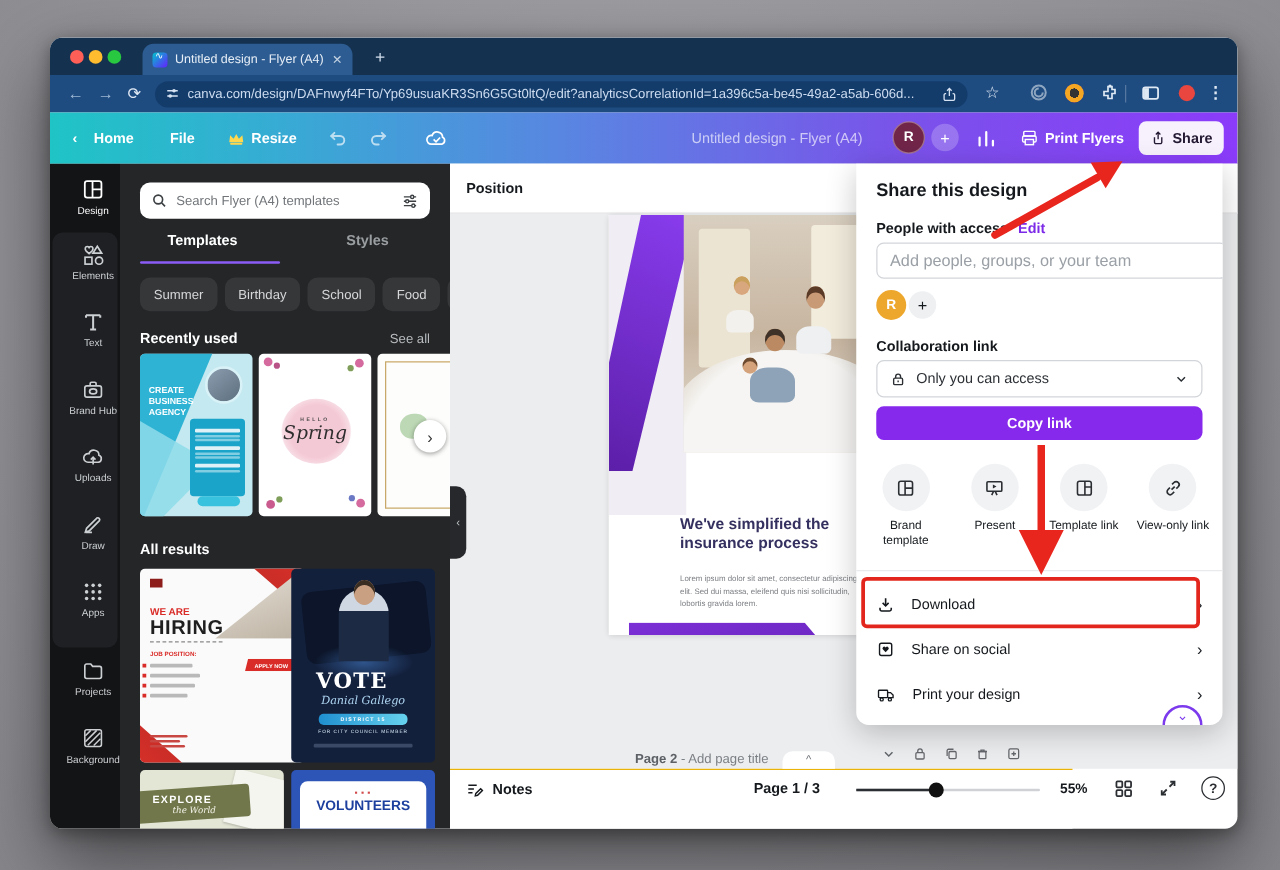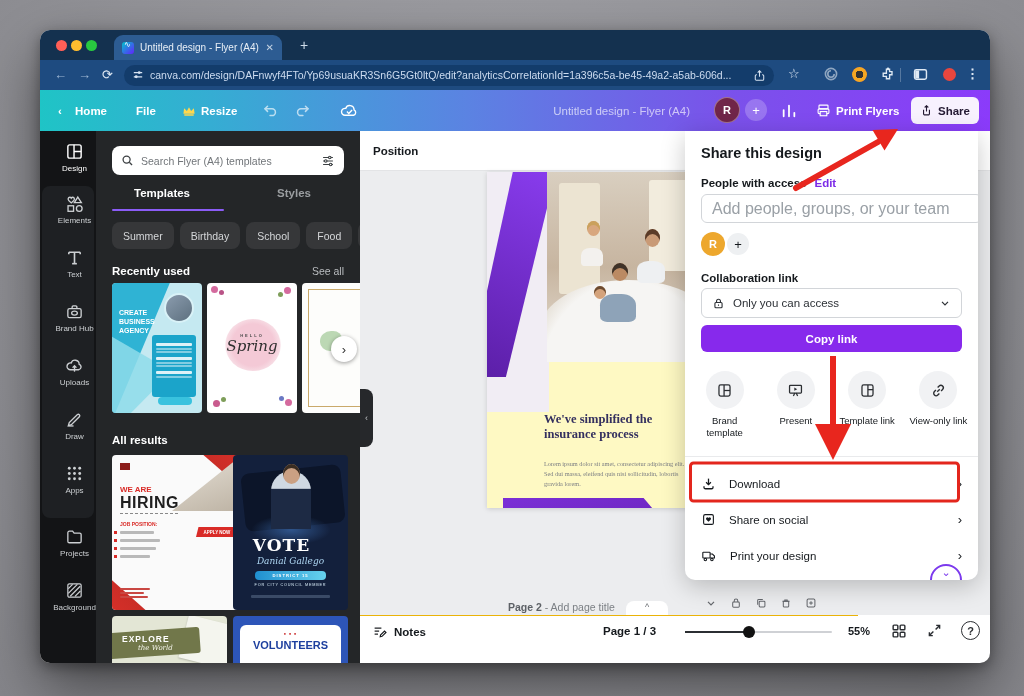--- a/index.html
+++ b/index.html
@@ -111,21 +111,21 @@
   .tb-vol { background:#2d55b8; }
   .tb-vol .card { position:absolute; left:7px; top:9px; width:101px; height:60px; background:#fff; border-radius:6px; }
   .tb-vol .rt { position:absolute; left:0; top:7px; width:101px; text-align:center; color:#d2494a; font-size:3.5px; letter-spacing:1px; font-weight:700; }
   .tb-vol .vt { position:absolute; left:0; top:14px; width:101px; text-align:center; color:#1d3f9e; font-size:11px; font-weight:900; }
 
   
   .canvas { position:absolute; left:320px; top:101px; width:630px; height:484px; background:#ecedef; }
   .ctoolbar { position:absolute; left:0; top:0; width:630px; height:40px; background:#fff; border-bottom:1px solid #e3e4e6; display:flex; align-items:center; padding-left:13px; }
   .ctoolbar .pos { font-size:11.5px; font-weight:700; color:#15191d; }
   .handle { position:absolute; left:0; top:258px; width:13px; height:58px; background:#26282b; border-radius:0 8px 8px 0; color:#bfc2c5; font-size:9px; display:flex; align-items:center; justify-content:center; }
-  .flyer { position:absolute; left:127px; top:41px; width:215px; height:336px; background:#fef9c3; box-shadow:0 1px 5px rgba(0,0,0,.15); overflow:hidden;font-family:Liberation Serif, serif; }
+  .flyer { position:absolute; left:127px; top:41px; width:215px; height:336px; background:#ffffff; box-shadow:0 1px 5px rgba(0,0,0,.15); overflow:hidden; }
   .fl-pale { position:absolute; left:0; top:0; width:62px; height:240px; background:#f1edf4; }
   .fl-wedge { position:absolute; left:0; top:0; width:86px; height:205px; background:linear-gradient(205deg,#8a3df0,#5c1fa8); clip-path:polygon(30% 0,80% 0,22% 100%,0 100%,0 58%); }
   .photo { position:absolute; left:60px; top:0; width:155px; height:190px; background:linear-gradient(180deg,#d9cfc0 0%,#c7b5a0 50%,#e6dfd4 100%); overflow:hidden; }
   .photo .win1 { position:absolute; left:8%; top:6%; width:26%; height:58%; background:#ece4d2; border-radius:3px; }
   .photo .win2 { position:absolute; right:4%; top:4%; width:30%; height:48%; background:#f2ecdd; border-radius:3px; }
   .photo .couch { position:absolute; left:-5%; bottom:-12%; width:115%; height:55%; background:radial-gradient(ellipse at 50% 100%, #f6f5f3 0 70%, #ddd5c8 90%); border-radius:50% 50% 0 0; }
   .head { position:absolute; border-radius:50%; }
   .body-b { position:absolute; border-radius:40% 40% 20% 20%; }
   .fl-head { position:absolute; left:57px; top:240px; width:152px; color:#34305f; font-size:12.5px; font-weight:800; line-height:1.2; }
   .fl-body { position:absolute; left:57px; top:287px; width:150px; color:#7b7e83; font-size:6.3px; line-height:1.55; }
@@ -149,21 +149,21 @@
   .zoomlv { position:absolute; left:488px; top:9px; font-size:11px; font-weight:700; color:#15191d; }
   .bico { position:absolute; top:6px; color:#2b2e32; }
   .qmark { position:absolute; left:601px; top:5px; width:19px; height:19px; border:1.6px solid #2b2e32; border-radius:50%; color:#2b2e32; font-size:11px; font-weight:700; display:flex; align-items:center; justify-content:center; }
 
   
   .popup { position:absolute; left:645px; top:101px; width:293px; height:449px; background:#fff; border-radius:0 0 10px 10px; box-shadow:0 6px 24px rgba(0,0,0,.22); z-index:10; overflow:hidden; }
   .popup .ttl { position:absolute; left:16px; top:14px; font-size:14.5px; font-weight:800; color:#15191d; }
   .peoplerow { position:absolute; left:16px; top:46px; display:flex; gap:8px; align-items:baseline; }
   .peoplerow .l { font-size:11.5px; font-weight:700; color:#15191d; }
   .peoplerow .e { font-size:11.5px; font-weight:700; color:#7c2ae8; }
-  .pinput { position:absolute; left:16px; top:63px; width:281px; height:29px; border:1px solid #d2d5d9; border-radius:6px; padding:0 10px; font-size:16px; font-family:"Liberation Sans",sans-serif; color:#333; outline:none; }
+  .pinput { position:absolute; left:16px; top:63px; width:281px; height:29px; border:1px solid #d2d5d9; border-radius:6px; padding:0 10px; font-size:13px; font-family:"Liberation Sans",sans-serif; color:#333; outline:none; }
   .pinput::placeholder { color:#9aa0a6; }
   .avatar2 { position:absolute; left:16px; top:101px; width:24px; height:24px; border-radius:50%; background:#eda72d; color:#fff; font-weight:800; font-size:11px; display:flex; align-items:center; justify-content:center; }
   .addp { position:absolute; left:42px; top:102px; width:22px; height:22px; border-radius:50%; background:#eef0f2; color:#15191d; font-size:13px; display:flex; align-items:center; justify-content:center; }
   .collab { position:absolute; left:16px; top:141px; font-size:11.5px; font-weight:700; color:#15191d; }
   .accsel { position:absolute; left:16px; top:157px; width:261px; height:30px; border:1px solid #d2d5d9; border-radius:6px; display:flex; align-items:center; padding:0 10px; gap:8px; }
   .accsel .v { flex:1; font-size:11.5px; color:#2c3035; }
   .copybtn { position:absolute; left:16px; top:194px; width:261px; height:27px; background:#8729ec; border:none; border-radius:6px; color:#fff; font-size:11.5px; font-weight:700; display:flex; align-items:center; justify-content:center; }
   .actions { position:absolute; left:4px; top:240px; width:285px; display:flex; }
   .act { flex:1; display:flex; flex-direction:column; align-items:center; gap:6px; }
   .act .cir { width:38px; height:38px; border-radius:50%; background:#f1f2f4; display:flex; align-items:center; justify-content:center; color:#2b2e32; }

